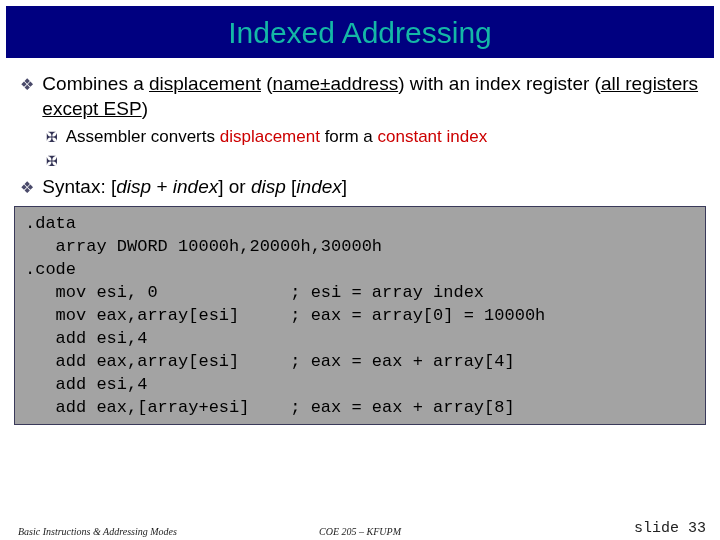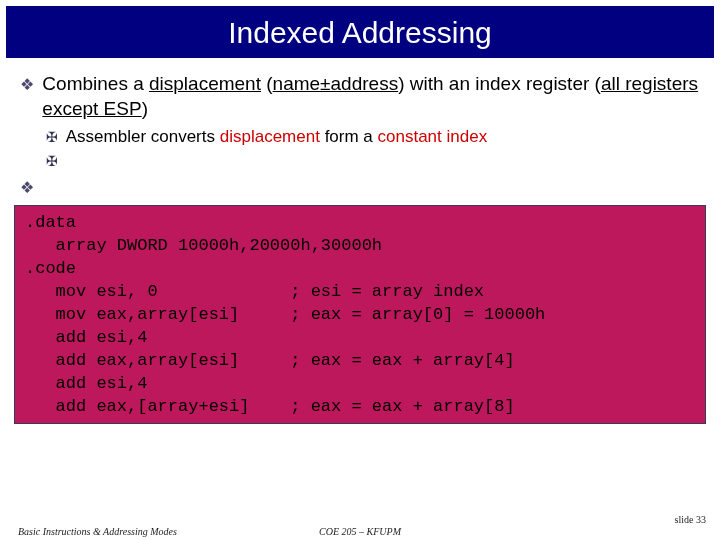--- a/index.html
+++ b/index.html
@@ -7,21 +7,21 @@
     padding: 0;
     width: 720px;
     height: 540px;
     font-family: Arial, sans-serif;
     background: #fff;
     position: relative;
     overflow: hidden;
   }
   .title-bar {
     background: #000080;
-    color: #ffffff;
+    color: #14b8a6;
     text-align: center;
     padding: 10px 0 8px 0;
     font-family: "Comic Sans MS", cursive, sans-serif;
     font-size: 30px;
     margin: 6px 6px 0 6px;
   }
   .content {
     padding: 8px 20px 0 20px;
   }
   .bullet-row {
@@ -51,42 +51,42 @@
     font-size: 14px;
     margin-right: 8px;
     flex-shrink: 0;
     margin-top: 2px;
   }
   .u { text-decoration: underline; }
   .red { color: #cc0000; }
   .ital { font-style: italic; }
   .code-box {
     border: 1px solid #3a3a5a;
-    background: #be185d;
+    background: #a3a3a3;
     margin: 6px 14px 0 14px;
     padding: 6px 10px 4px 10px;
     font-family: "Courier New", monospace;
     font-size: 17px;
     line-height: 1.35;
     white-space: pre;
     color: #000;
   }
   .footer {
     position: absolute;
     bottom: 3px;
     left: 0;
     right: 0;
     font-size: 10px;
     font-style: italic;
     font-family: "Times New Roman", serif;
     color: #222;
   }
   .footer .fl { position: absolute; left: 18px; bottom: 0; }
   .footer .fc { position: absolute; left: 50%; transform: translateX(-50%); bottom: 0; margin-top: 23px; }
-  .footer .fr { position: absolute; right: 14px; bottom: 12px; font-style: normal; font-family: Liberation Serif, serif; font-size: 10px; }
+  .footer .fr { position: absolute; right: 14px; bottom: 0; font-style: normal; font-family: Liberation Mono, monospace; font-size: 15px; }
 </style>
 </head>
 <body>
 
 <div class="title-bar">Indexed Addressing</div>
 
 <div class="content">
 
   <div class="bullet-row">
     <span class="bullet-mark">❖</span>
@@ -101,20 +101,23 @@
       <span>Assembler converts </span><span class="red">displacement</span><span> form a </span><span class="red">constant index</span>
     </span>
   </div>
 
   <div class="sub-row">
     <span class="sub-mark">✠</span>
   </div>
 
   <div class="bullet-row">
     <span class="bullet-mark">❖</span>
+    <span>
+      <span>Syntax: [</span><span class="ital">disp</span><span> + </span><span class="ital">index</span><span>] or </span><span class="ital">disp</span><span> [</span><span class="ital">index</span><span>]</span>
+    </span>
   </div>
 
 </div>
 
 <div class="code-box">.data
    array DWORD 10000h,20000h,30000h
 .code
    mov esi, 0             ; esi = array index
    mov eax,array[esi]     ; eax = array[0] = 10000h
    add esi,4

